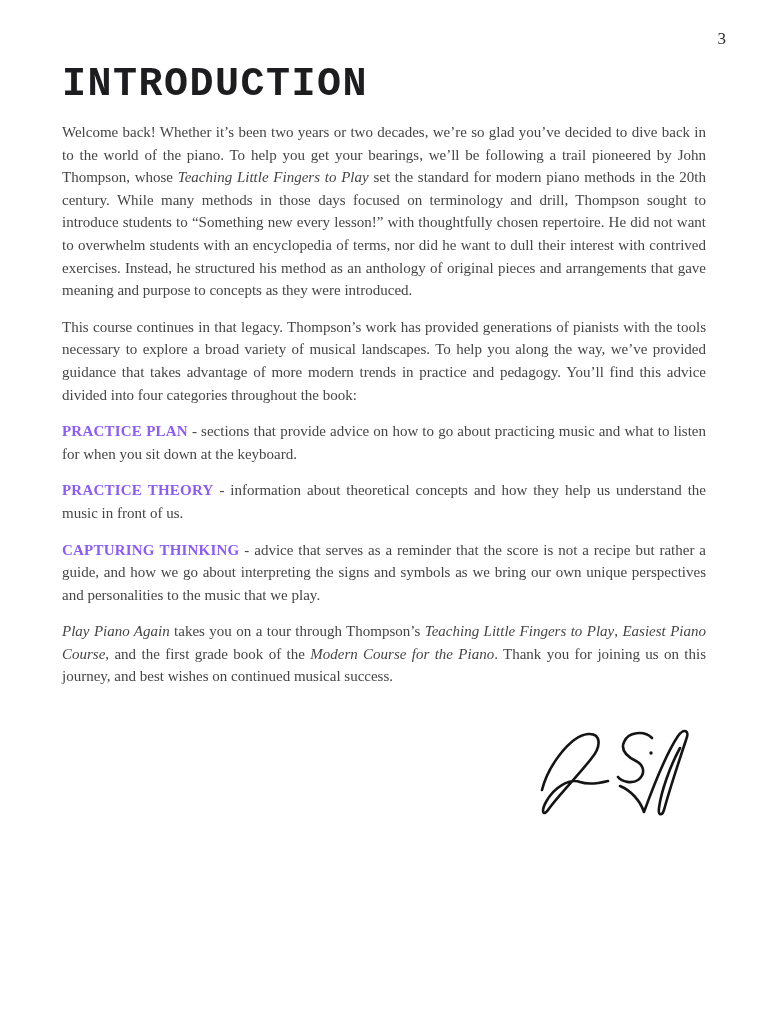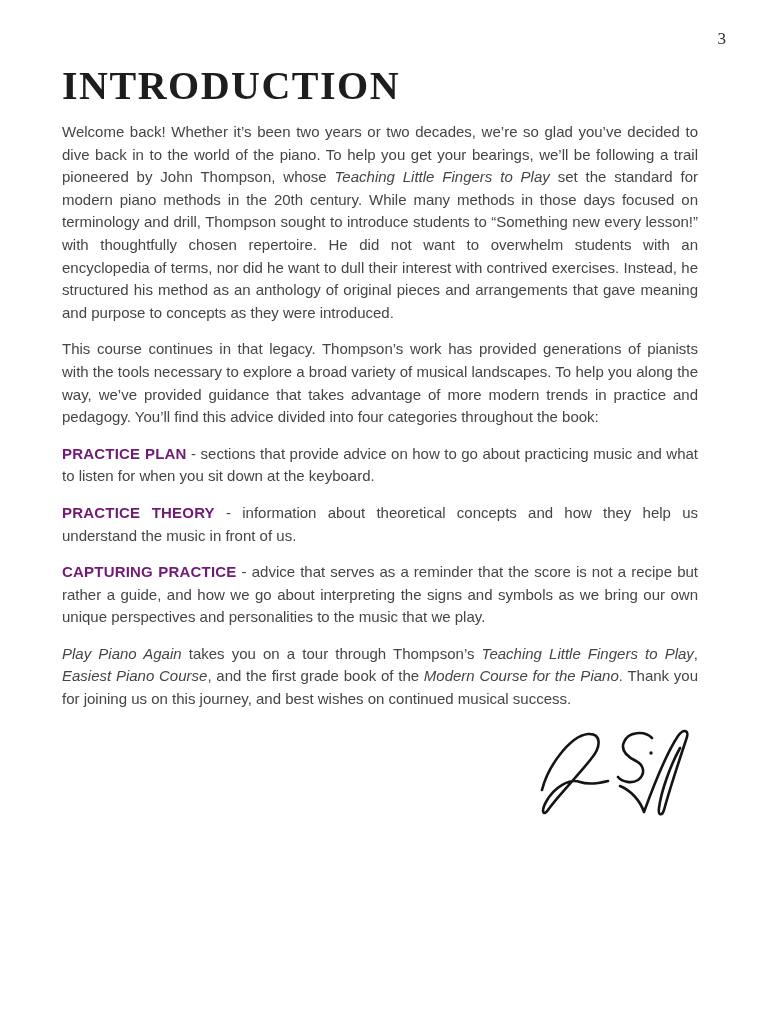--- a/index.html
+++ b/index.html
@@ -21,41 +21,42 @@
     right: 42px;
     font-family: "Liberation Serif", serif;
     font-size: 17px;
     color: #2e2e2e;
   }
   .page-title {
     position: absolute;
     top: 62px;
     left: 62px;
     margin: 0;
-    font-family: Liberation Serif, serif;
+    font-family: Liberation Mono, monospace;
     font-weight: 700;
     font-size: 40px;
     letter-spacing: 1.5px;
     color: #1d1d1f;
   }
   .body-text {
     position: absolute;
     top: 121px;
     left: 62px;
     width: 644px;
     font-size: 15px;
     line-height: 22.6px;
     color: #454545;
     text-align: justify;
   }
   .body-text p {
-    margin: 0 8px 14px 0;
+    margin: 0 0 14px 0;
+    font-family: Liberation Serif, serif;
   }
   .it { font-style: italic; }
-  .bd { font-weight: bold; color: #701a75; letter-spacing: 0.2px; }
+  .bd { font-weight: bold; color: #8b5cf6; letter-spacing: 0.2px; }
   .signature {
     position: absolute;
     top: 726px;
     left: 528px;
     width: 180px;
     height: 95px;
   }
   .signature svg { display: block; width: 100%; height: 100%; }
 </style>
 </head>
@@ -65,21 +66,21 @@
 
   <div class="page-number">3</div>
 
   <h1 class="page-title">INTRODUCTION</h1>
 
   <div class="body-text">
     <p><span>Welcome back! Whether it’s been two years or two decades, we’re so glad you’ve decided to dive back in to the world of the piano. To help you get your bearings, we’ll be following a trail pioneered by John Thompson, whose </span><span class="it">Teaching Little Fingers to Play</span><span> set the standard for modern piano methods in the 20th century. While many methods in those days focused on terminology and drill, Thompson sought to introduce students to “Something new every lesson!” with thoughtfully chosen repertoire. He did not want to overwhelm students with an encyclopedia of terms, nor did he want to dull their interest with contrived exercises. Instead, he structured his method as an anthology of original pieces and arrangements that gave meaning and purpose to concepts as they were introduced.</span></p>
     <p><span>This course continues in that legacy. Thompson’s work has provided generations of pianists with the tools necessary to explore a broad variety of musical landscapes. To help you along the way, we’ve provided guidance that takes advantage of more modern trends in practice and pedagogy. You’ll find this advice divided into four categories throughout the book:</span></p>
     <p><span class="bd">PRACTICE PLAN</span><span> - sections that provide advice on how to go about practicing music and what to listen for when you sit down at the keyboard.</span></p>
     <p><span class="bd">PRACTICE THEORY</span><span> - information about theoretical concepts and how they help us understand the music in front of us.</span></p>
-    <p><span class="bd">CAPTURING PRACTICE</span><span> - advice that serves as a reminder that the score is not a recipe but rather a guide, and how we go about interpreting the signs and symbols as we bring our own unique perspectives and personalities to the music that we play.</span></p>
+    <p><span class="bd">CAPTURING THINKING</span><span> - advice that serves as a reminder that the score is not a recipe but rather a guide, and how we go about interpreting the signs and symbols as we bring our own unique perspectives and personalities to the music that we play.</span></p>
     <p><span class="it">Play Piano Again</span><span> takes you on a tour through Thompson’s </span><span class="it">Teaching Little Fingers to Play</span><span>, </span><span class="it">Easiest Piano Course</span><span>, and the first grade book of the </span><span class="it">Modern Course for the Piano</span><span>. Thank you for joining us on this journey, and best wishes on continued musical success.</span></p>
   </div>
 
   <div class="signature">
     <svg viewBox="0 0 180 95" xmlns="http://www.w3.org/2000/svg" fill="none" stroke="#141414" stroke-width="2.6" stroke-linecap="round" stroke-linejoin="round">
 
       <path d="M 14 64
                C 20 40, 42 10, 60 8
                C 73 7, 74 20, 63 33
                C 48 52, 28 72, 20 84

